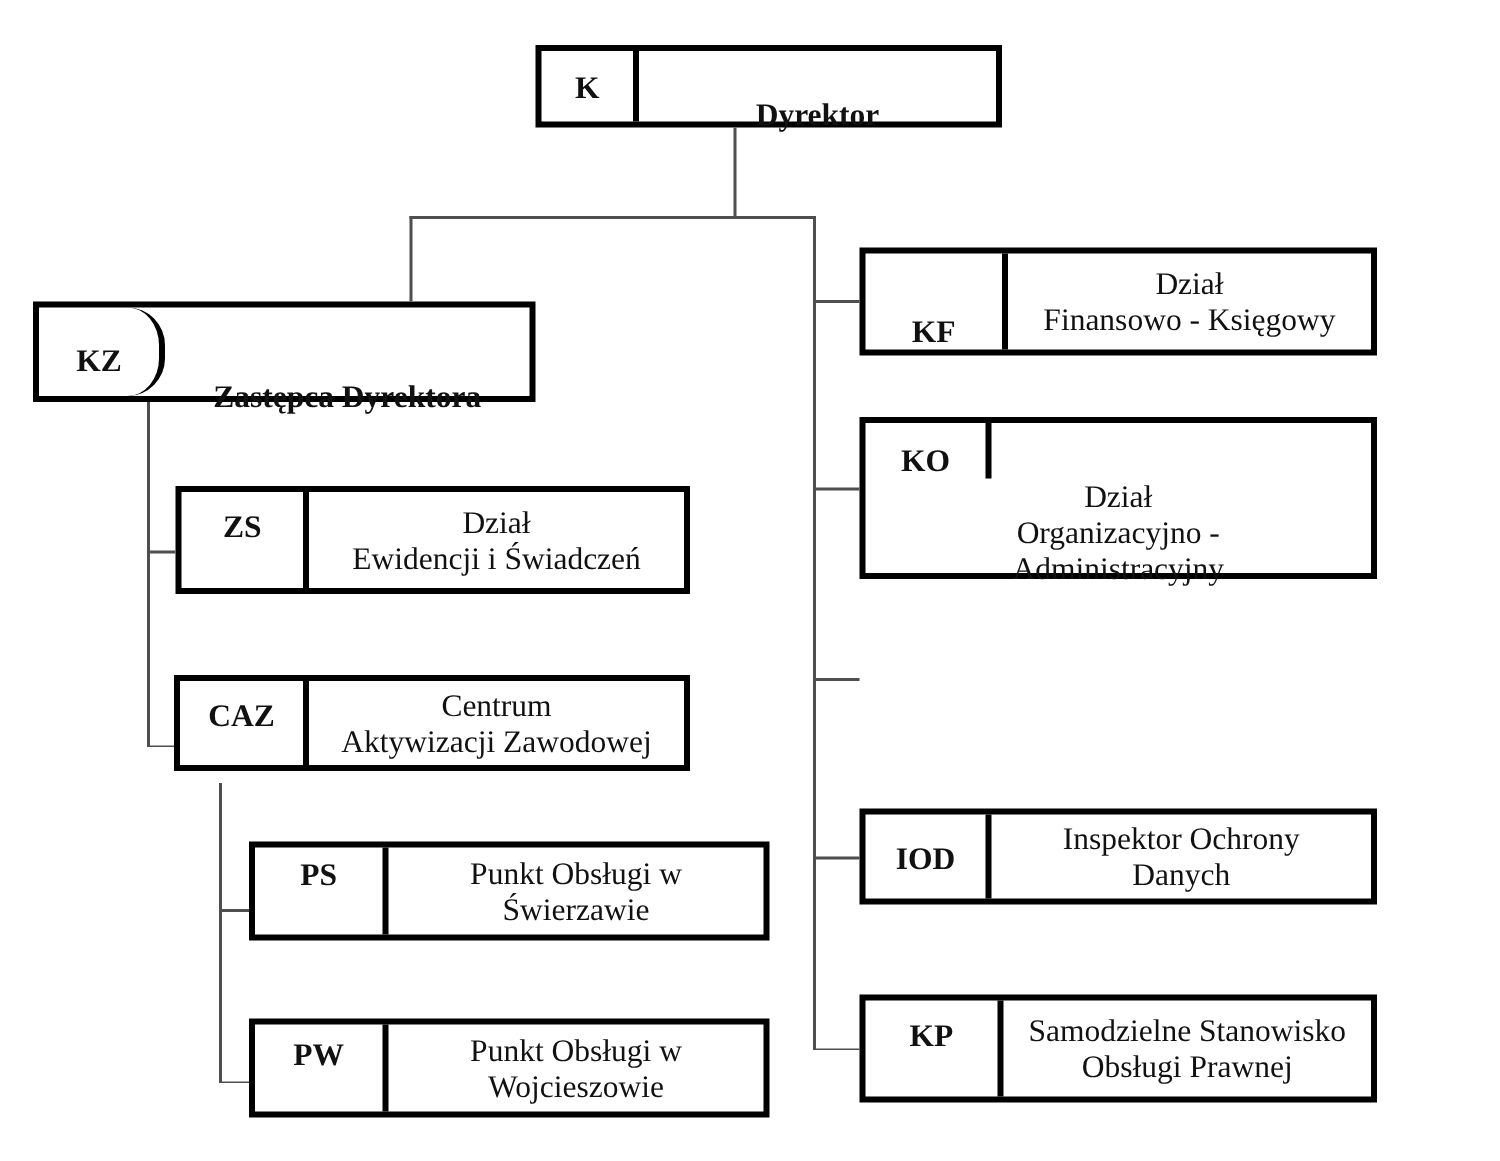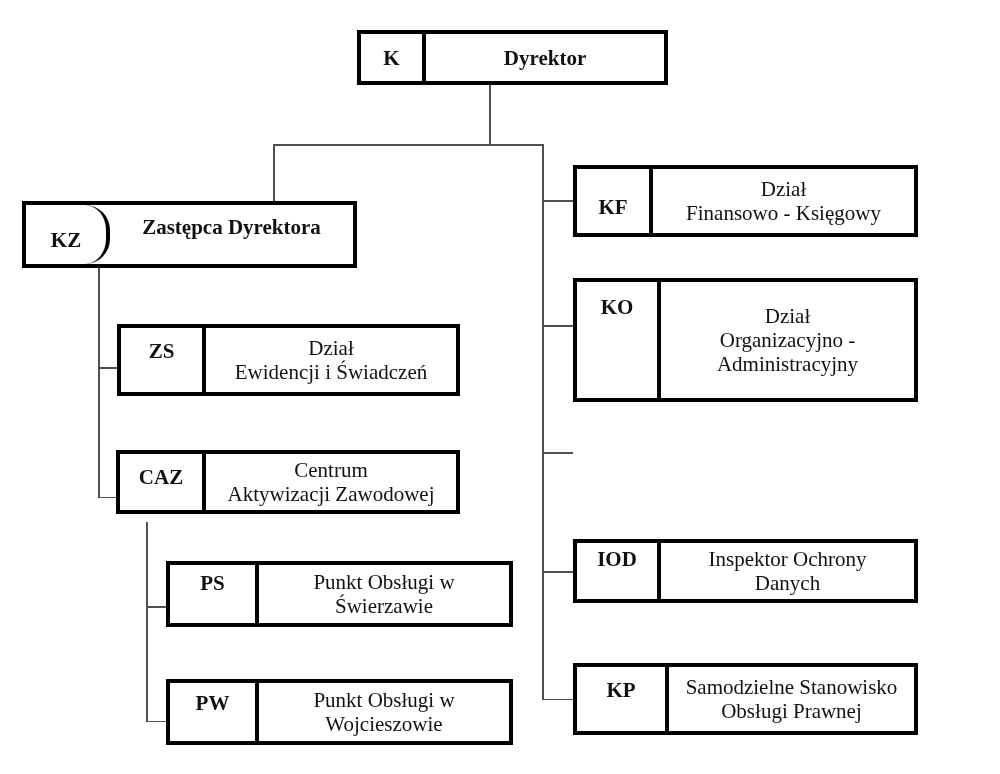--- a/index.html
+++ b/index.html
@@ -36,21 +36,21 @@
   }
   .desc {
     flex: 1;
     display: flex;
     justify-content: center;
     align-items: center;
     text-align: center;
     white-space: pre-line;
     padding: 0 4px;
   }
-  .desc.bold { font-weight: bold; }
+  .desc.bold { font-weight: bold; margin-top: 37px; }
   .line {
     position: absolute;
     background: #4f4f4f;
   }
 </style>
 </head>
 <body>
 
 <div class="canvas">
 
@@ -110,39 +110,39 @@
 
   <div class="node" style="left:166px; top:679px; width:347px; height:66px;">
     <div class="code" style="width:89px; align-items:flex-start; padding-top:8px;">
       <span>PW</span>
     </div>
     <div class="desc">Punkt Obsługi w
 Wojcieszowie</div>
   </div>
 
   <div class="node" style="left:573px; top:165px; width:345px; height:72px;">
-    <div class="code" style="width:76px; align-items:center; padding-top:11px;">
+    <div class="code" style="width:95px; align-items:flex-end; padding-top:11px;">
       <span>KF</span>
     </div>
     <div class="desc">Dział
 Finansowo - Księgowy</div>
   </div>
 
-  <div class="node" style="left:573px; top:278px; width:345px; height:124px;">
+  <div class="node" style="left:573px; top:278px; width:345px; height:108px;flex-direction:column;">
     <div class="code" style="width:84px; align-items:flex-start; padding-top:13px;">
       <span>KO</span>
     </div>
     <div class="desc">Dział
 Organizacyjno -
 Administracyjny</div>
   </div>
 
 
   <div class="node" style="left:573px; top:539px; width:345px; height:64px;">
-    <div class="code" style="width:84px; align-items:flex-start; padding-top:4px;">
+    <div class="code" style="width:84px; align-items:flex-start; padding-top:17px;">
       <span>IOD</span>
     </div>
     <div class="desc">Inspektor Ochrony
 Danych</div>
   </div>
 
   <div class="node" style="left:573px; top:663px; width:345px; height:72px;">
     <div class="code" style="width:92px; align-items:flex-start; padding-top:11px;">
       <span>KP</span>
     </div>

